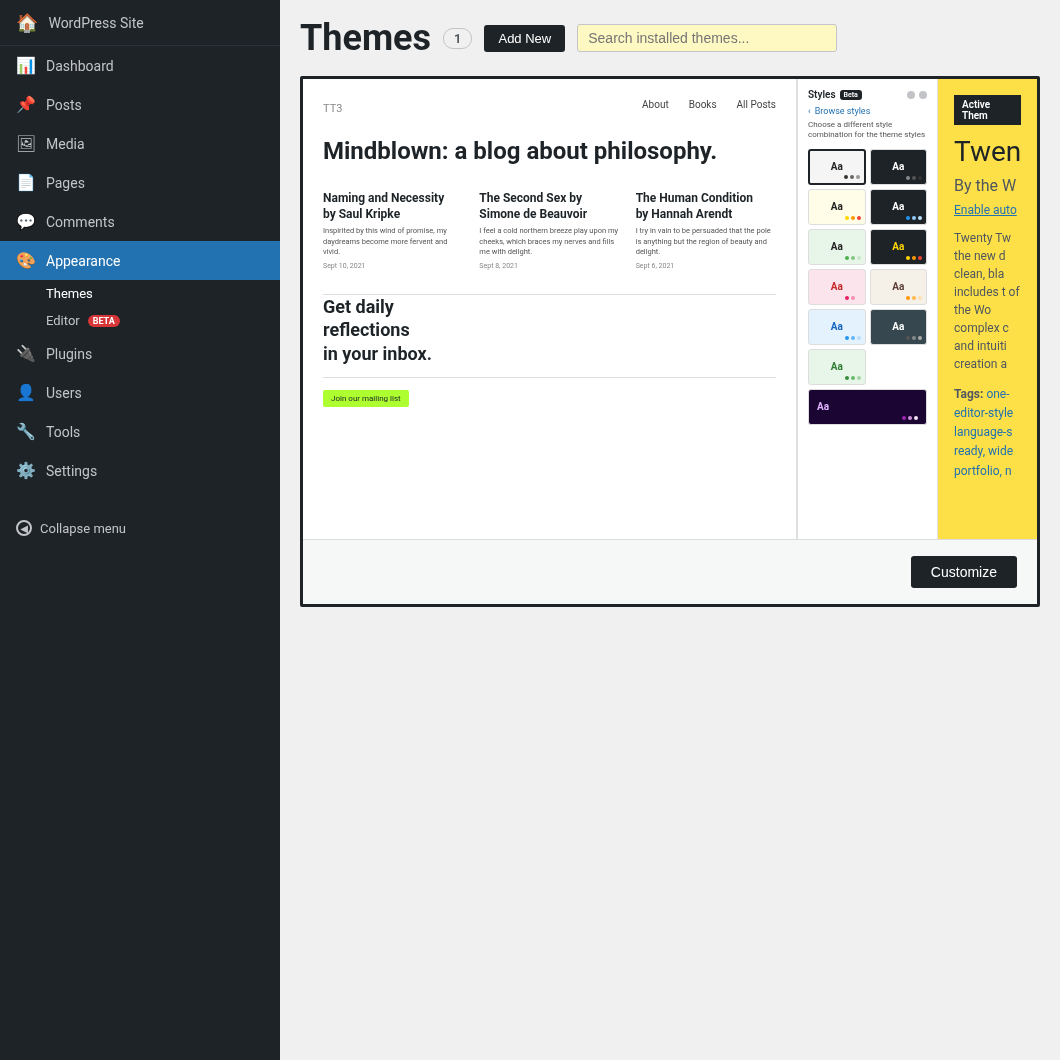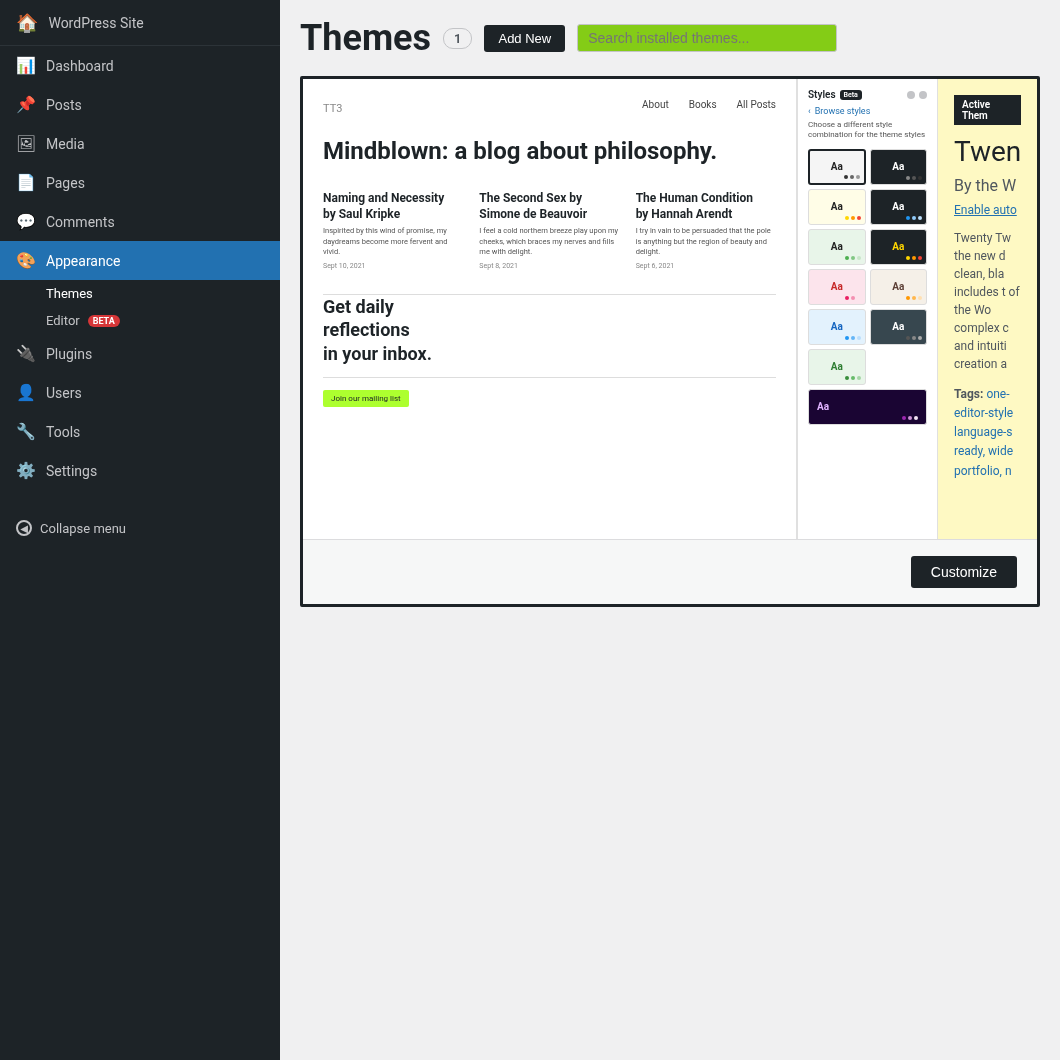--- a/index.html
+++ b/index.html
@@ -122,21 +122,21 @@
       cursor: pointer;
       font-weight: 500;
     }
     .search-themes-input {
       padding: 5px 10px;
       border: 1px solid #c3c4c7;
       border-radius: 3px;
       font-size: 14px;
       width: 260px;
       color: #50575e;
-      background: #84cc16;
+      background: #fef9c3;
     }
 
     
     .theme-card-container {
       background: #fff;
       border: 3px solid #1d2327;
       border-radius: 2px;
       overflow: hidden;
       position: relative;
       margin-bottom: 20px;
@@ -307,21 +307,21 @@
     .swatch-text { font-size: 10px; font-weight: 700; }
     .swatch-dots { 
       position: absolute; right: 4px; bottom: 4px;
       display: flex; gap: 2px;
     }
     .swatch-dot { width: 4px; height: 4px; border-radius: 50%; }
 
     
     .active-theme-panel {
       width: 100px;
-      background: #fef9c3;
+      background: #fde047;
       border-left: 1px solid #e0e0e0;
       padding: 16px;
       overflow: hidden;
     }
     .active-theme-label {
       background: #1d2327;
       color: #fff;
       font-size: 10px;
       font-weight: 600;
       padding: 4px 8px;

